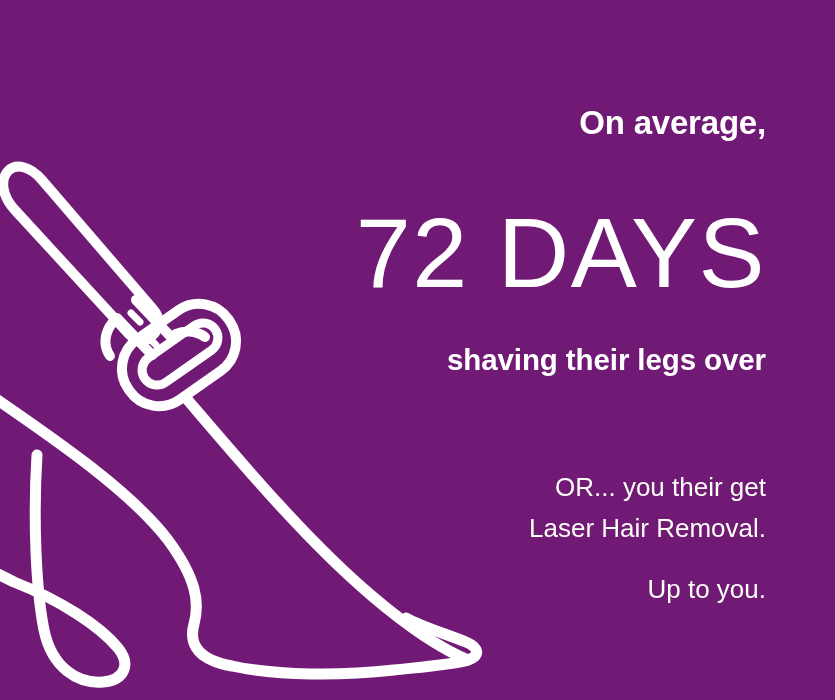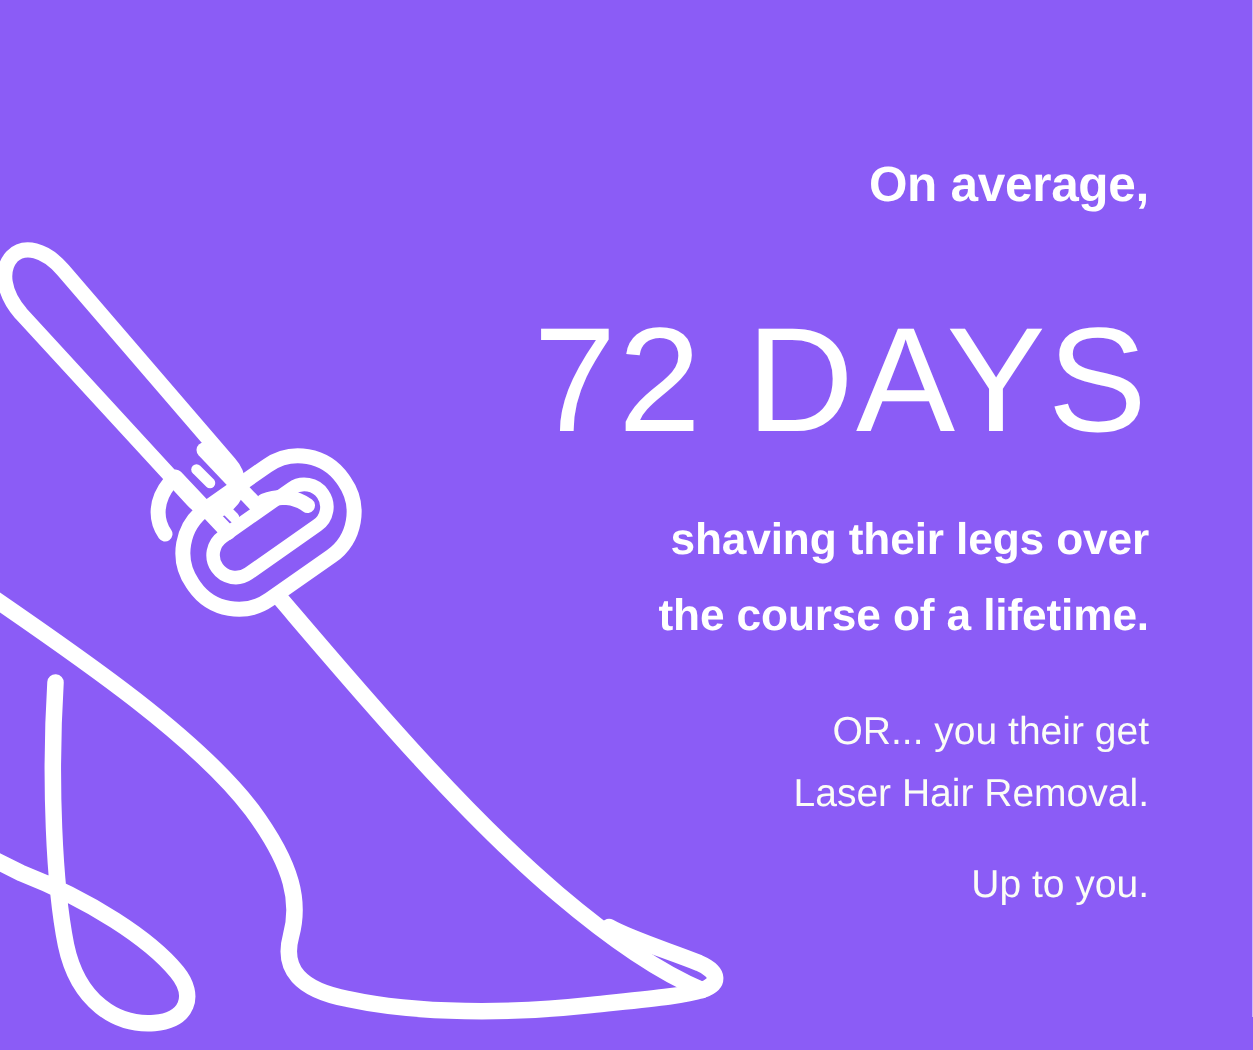--- a/index.html
+++ b/index.html
@@ -6,21 +6,21 @@
     margin: 0;
     padding: 0;
     background: #ffffff;
   }
 
   #poster {
     position: relative;
     width: 835px;
     height: 700px;
     overflow: hidden;
-    background: #8b5cf6;
+    background: #701a75;
     font-family: "Liberation Sans", sans-serif;
     -webkit-font-smoothing: antialiased;
   }
 
   
   #artwork {
     position: absolute;
     left: 0;
     top: 0;
     width: 835px;
@@ -157,21 +157,20 @@
   <div id="copy">
 
     <div class="lede block">
       <span class="l">On average,</span>
     </div>
 
     <div class="bignum block">72 DAYS</div>
 
     <div class="kicker block">
       <span class="l">shaving their legs over</span>
-      <span class="l">the course of a lifetime.</span>
     </div>
 
     <div class="alt block">
       <span class="l">OR... you their get</span>
       <span class="l">Laser Hair Removal.</span>
     </div>
 
     <div class="outro block">Up to you.</div>
 
   </div>

